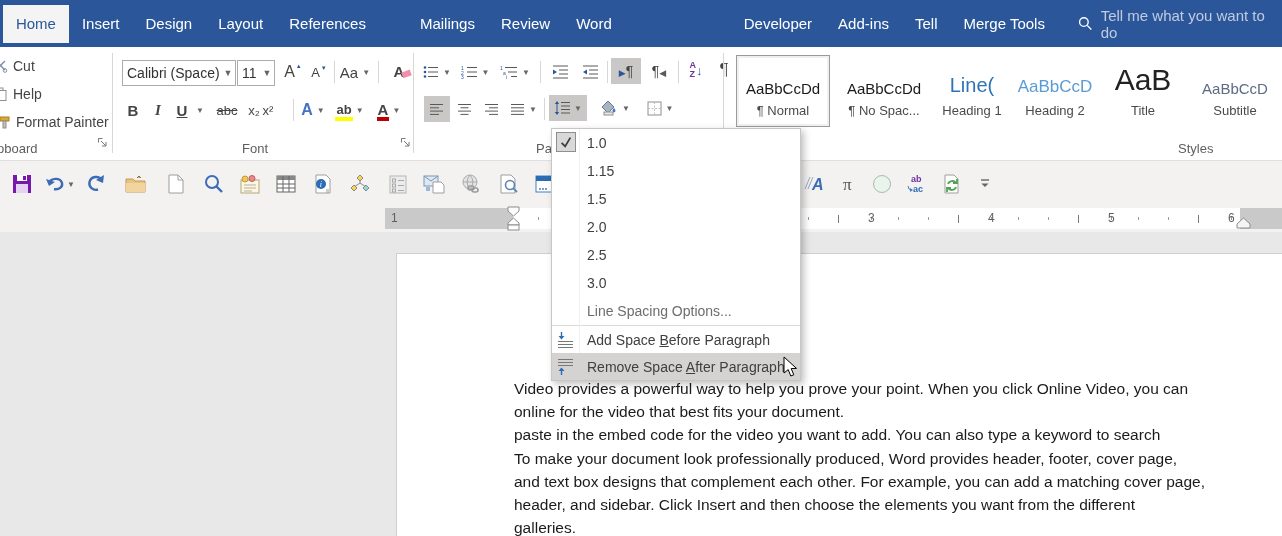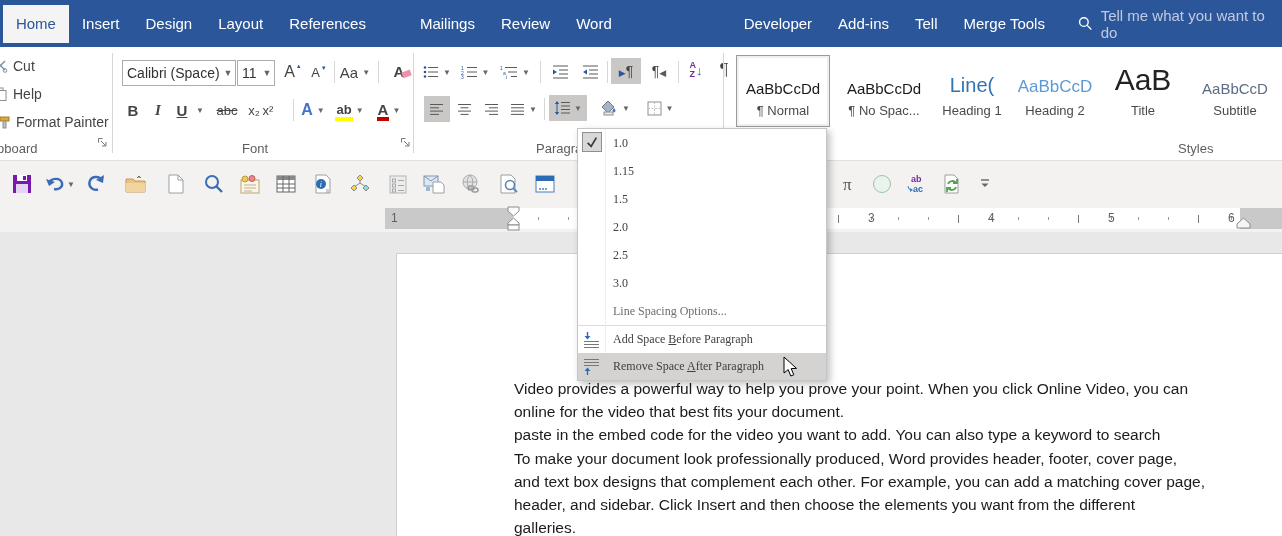--- a/index.html
+++ b/index.html
@@ -58,22 +58,22 @@
     background-repeat:repeat-x;}
   .ruler .margin{position:absolute;top:0;height:21px;background:#c9c9c9;}
   .ruler .num{position:absolute;top:3px;font-size:12px;color:#5f5f5f;line-height:15px;background:inherit;}
 
   
   .docarea{position:absolute;left:0;top:232px;width:1282px;height:304px;background:#e8e8e8;}
   .page{position:absolute;left:396px;top:21px;width:886px;height:283px;background:#fff;border-left:1px solid #cfcfcf;border-top:1px solid #cfcfcf;}
   .doctext{position:absolute;left:117px;top:123px;font-size:15.5px;color:#1b1b1b;line-height:23.2px;white-space:nowrap;}
 
   
-  .menu{position:absolute;left:577px;top:128px;width:248px;height:251px;background:#fff;border:1px solid #c6c6c6;
-        box-shadow:3px 3px 7px rgba(0,0,0,.25);z-index:50;font-size:12px;color:#404040;font-family:Liberation Serif, serif;}
+  .menu{position:absolute;left:551px;top:128px;width:248px;height:251px;background:#fff;border:1px solid #c6c6c6;
+        box-shadow:3px 3px 7px rgba(0,0,0,.25);z-index:50;font-size:14px;color:#404040;}
   .menu:before{content:"";position:absolute;left:27px;top:0;bottom:0;width:1px;background:#f0efee;}
   .mrow{position:relative;height:28px;display:flex;align-items:center;padding-left:35px;box-sizing:border-box;}
   .mrow.hl{background:#d5d3d1;}
   .msep{height:1px;background:#dbdbdb;margin:0;}
   .mcheck{position:absolute;left:4px;top:3px;width:20px;height:20px;background:#d8d8d8;border:1px solid #8f8f8f;box-sizing:border-box;display:flex;align-items:center;justify-content:center;}
   .micon{position:absolute;left:5px;top:5px;}
   .gray-opt{color:#6d6d6d;}
   .u{text-decoration:underline;}
 
   .cursor{position:absolute;left:783px;top:356px;z-index:60;}

